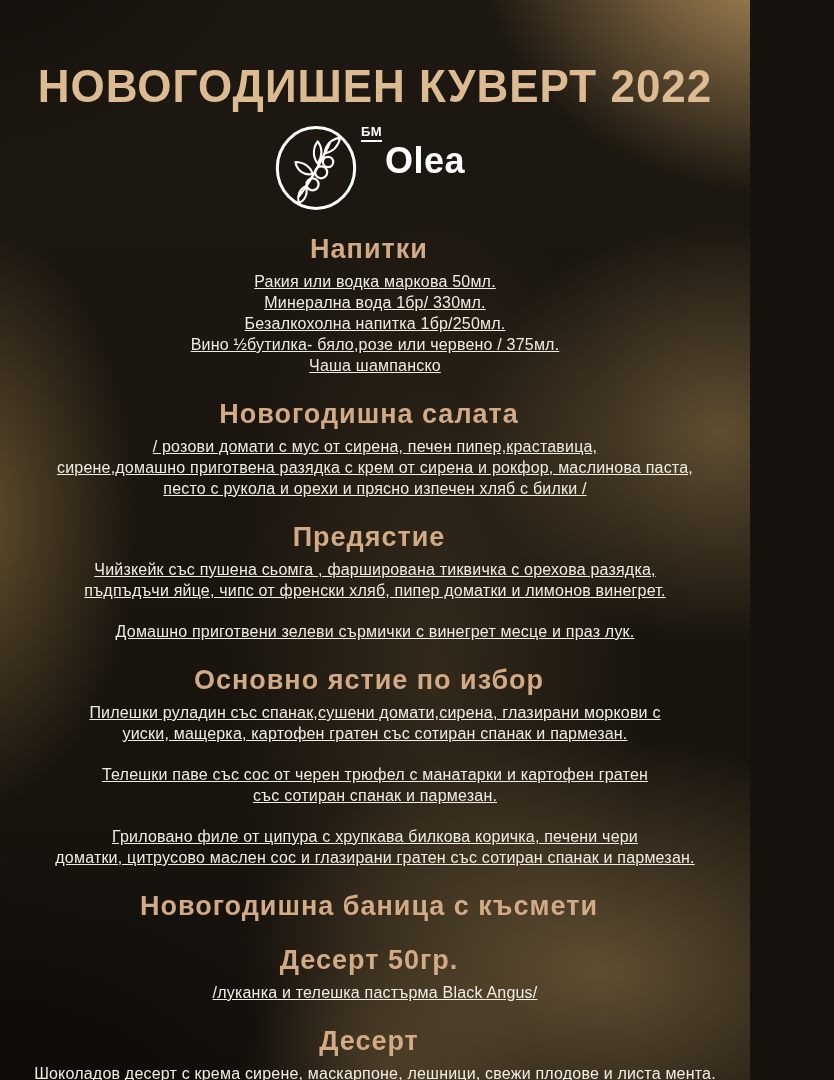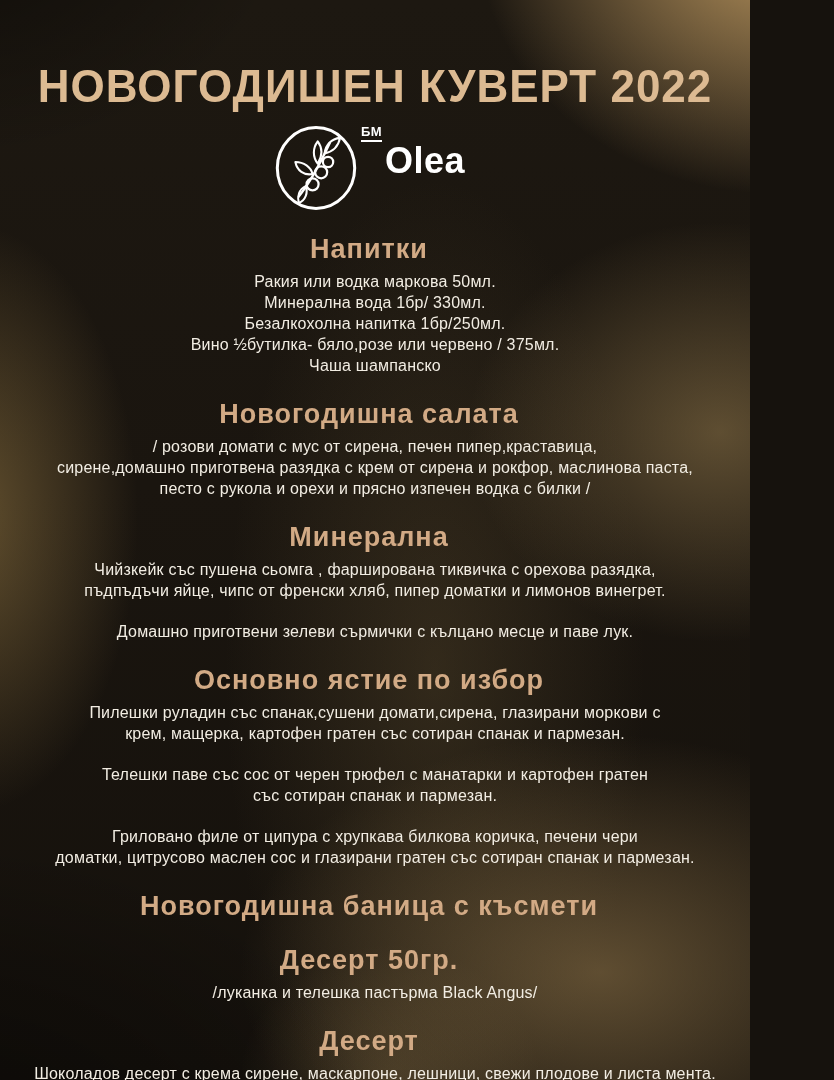--- a/index.html
+++ b/index.html
@@ -82,20 +82,21 @@
     color: #d2aa85;
   }
   .section-heading.standalone { margin-bottom: 0; text-align: center; }
   .section-line {
     margin: 0 auto;
     max-width: 730px;
     font-size: 16px;
     line-height: 21px;
     color: #f2ede3;
     letter-spacing: 0.2px;
+    text-decoration: underline;
   }
   .section-spacer { height: 20px; }
 </style>
 </head>
 <body>
 
 <div class="poster">
 
   <h1 class="title">НОВОГОДИШЕН КУВЕРТ 2022</h1>
 
@@ -123,33 +124,33 @@
         <div class="section-line">Ракия или водка маркова 50мл.</div>
         <div class="section-line">Минерална вода 1бр/ 330мл.</div>
         <div class="section-line">Безалкохолна напитка 1бр/250мл.</div>
         <div class="section-line">Вино ½бутилка- бяло,розе или червено / 375мл.</div>
         <div class="section-line">Чаша шампанско</div>
       </section>
       <section class="menu-section">
         <h2 class="section-heading">Новогодишна салата</h2>
         <div class="section-line">/ розови домати с мус от сирена, печен пипер,краставица,</div>
         <div class="section-line">сирене,домашно приготвена разядка с крем от сирена и рокфор, маслинова паста,</div>
-        <div class="section-line">песто с рукола и орехи и прясно изпечен водка с билки /</div>
+        <div class="section-line">песто с рукола и орехи и прясно изпечен хляб с билки /</div>
       </section>
       <section class="menu-section">
-        <h2 class="section-heading">Минерална</h2>
+        <h2 class="section-heading">Предястие</h2>
         <div class="section-line">Чийзкейк със пушена сьомга , фарширована тиквичка с орехова разядка,</div>
         <div class="section-line">пъдпъдъчи яйце, чипс от френски хляб, пипер доматки и лимонов винегрет.</div>
         <div class="section-spacer"></div>
-        <div class="section-line">Домашно приготвени зелеви сърмички с кълцано месце и паве лук.</div>
+        <div class="section-line">Домашно приготвени зелеви сърмички с винегрет месце и праз лук.</div>
       </section>
       <section class="menu-section">
         <h2 class="section-heading">Основно ястие по избор</h2>
         <div class="section-line">Пилешки руладин със спанак,сушени домати,сирена, глазирани моркови с</div>
-        <div class="section-line">крем, мащерка, картофен гратен със сотиран спанак и пармезан.</div>
+        <div class="section-line">уиски, мащерка, картофен гратен със сотиран спанак и пармезан.</div>
         <div class="section-spacer"></div>
         <div class="section-line">Телешки паве със сос от черен трюфел с манатарки и картофен гратен</div>
         <div class="section-line">със сотиран спанак и пармезан.</div>
         <div class="section-spacer"></div>
         <div class="section-line">Гриловано филе от ципура с хрупкава билкова коричка, печени чери</div>
         <div class="section-line">доматки, цитрусово маслен сос и глазирани гратен със сотиран спанак и пармезан.</div>
       </section>
       <section class="menu-section">
         <h2 class="section-heading standalone">Новогодишна баница с късмети</h2>
       </section>

